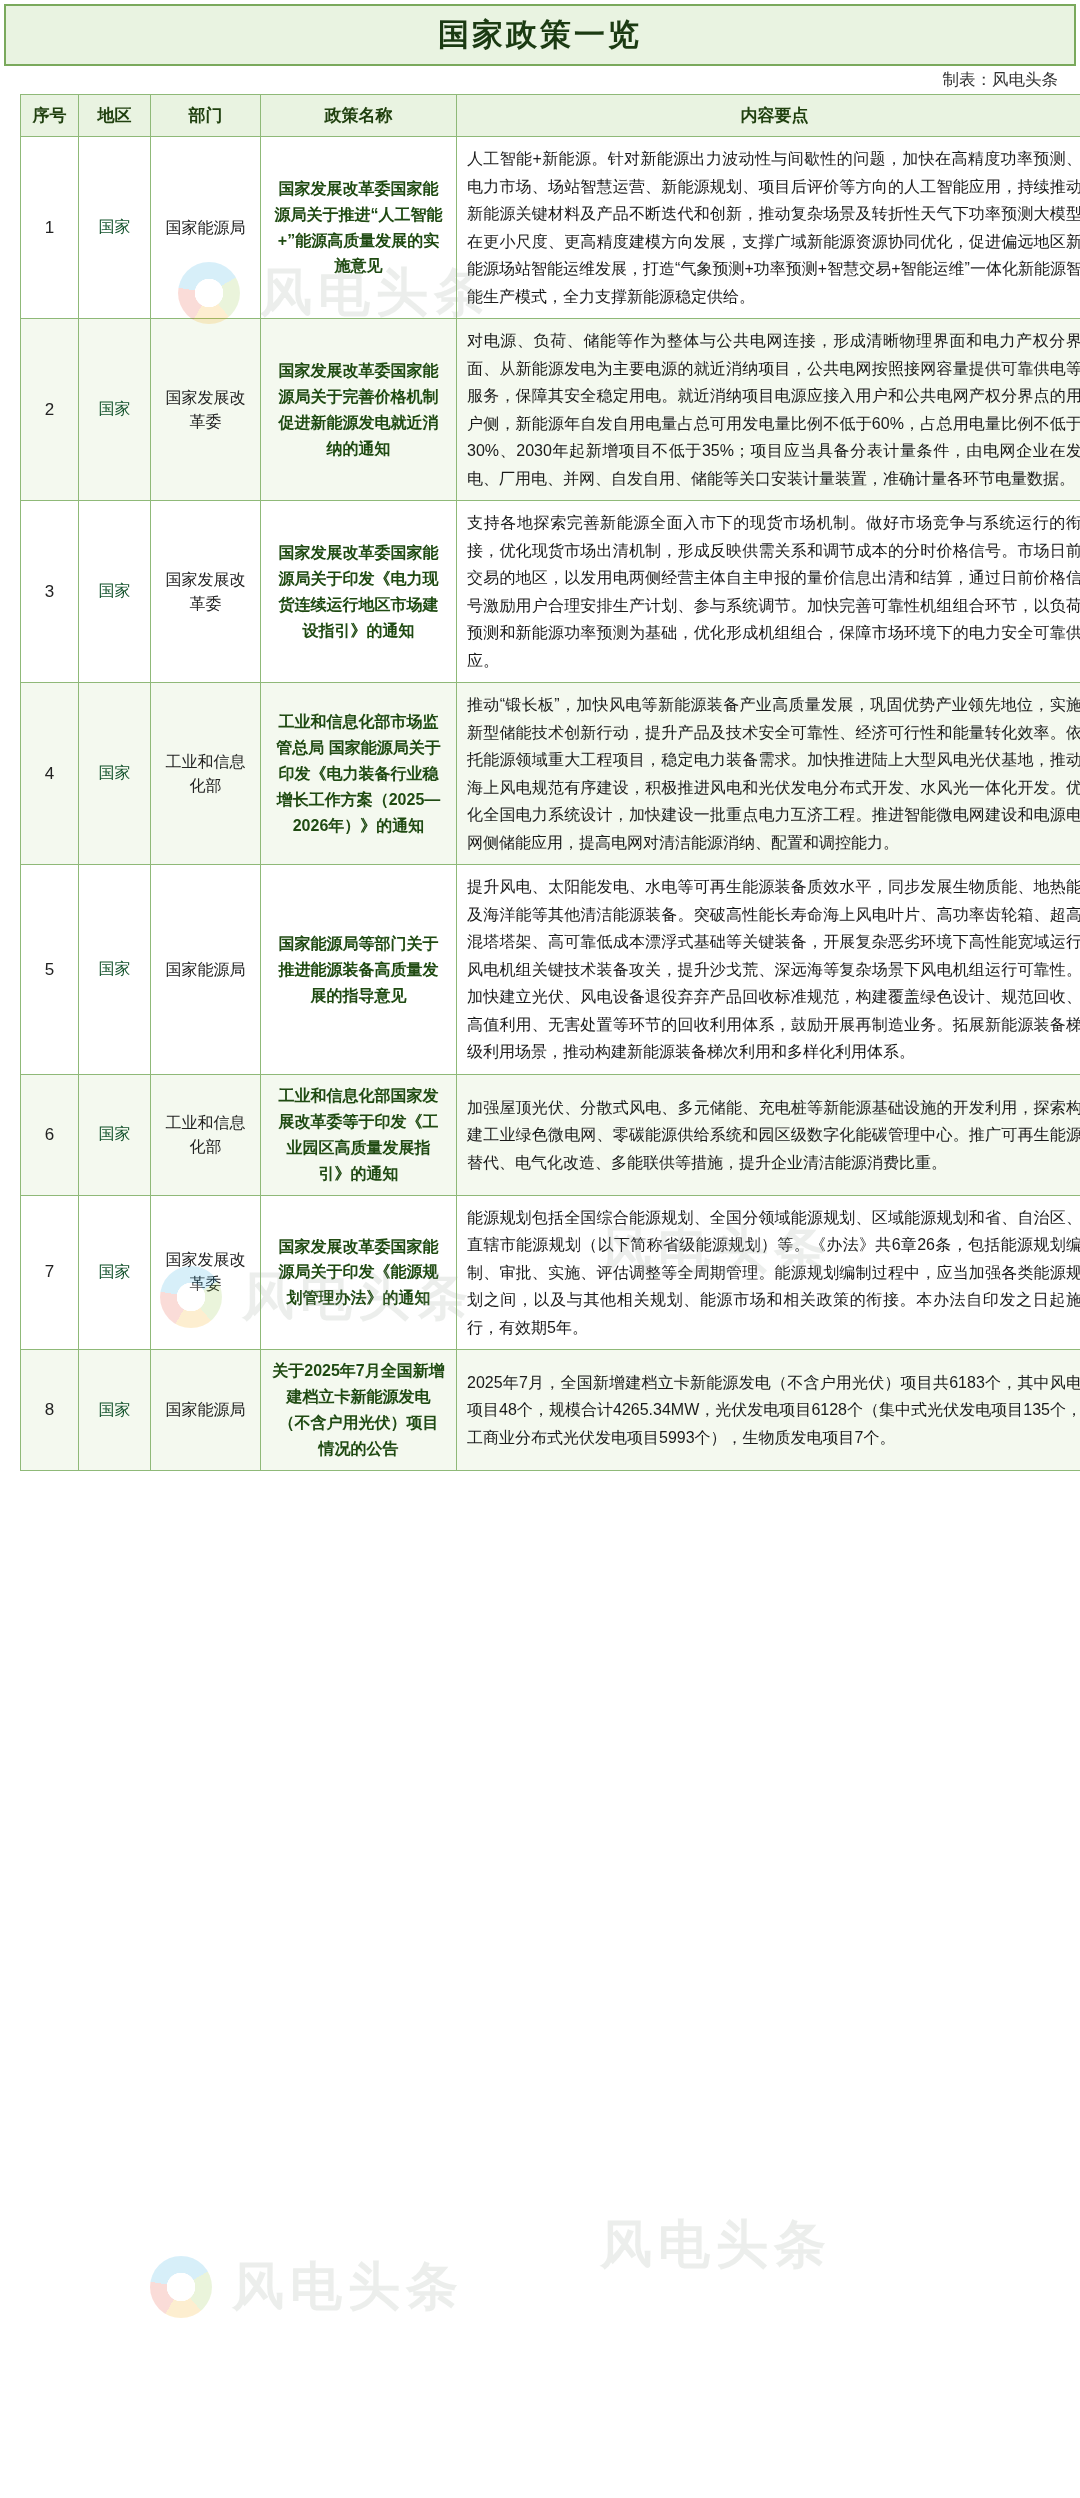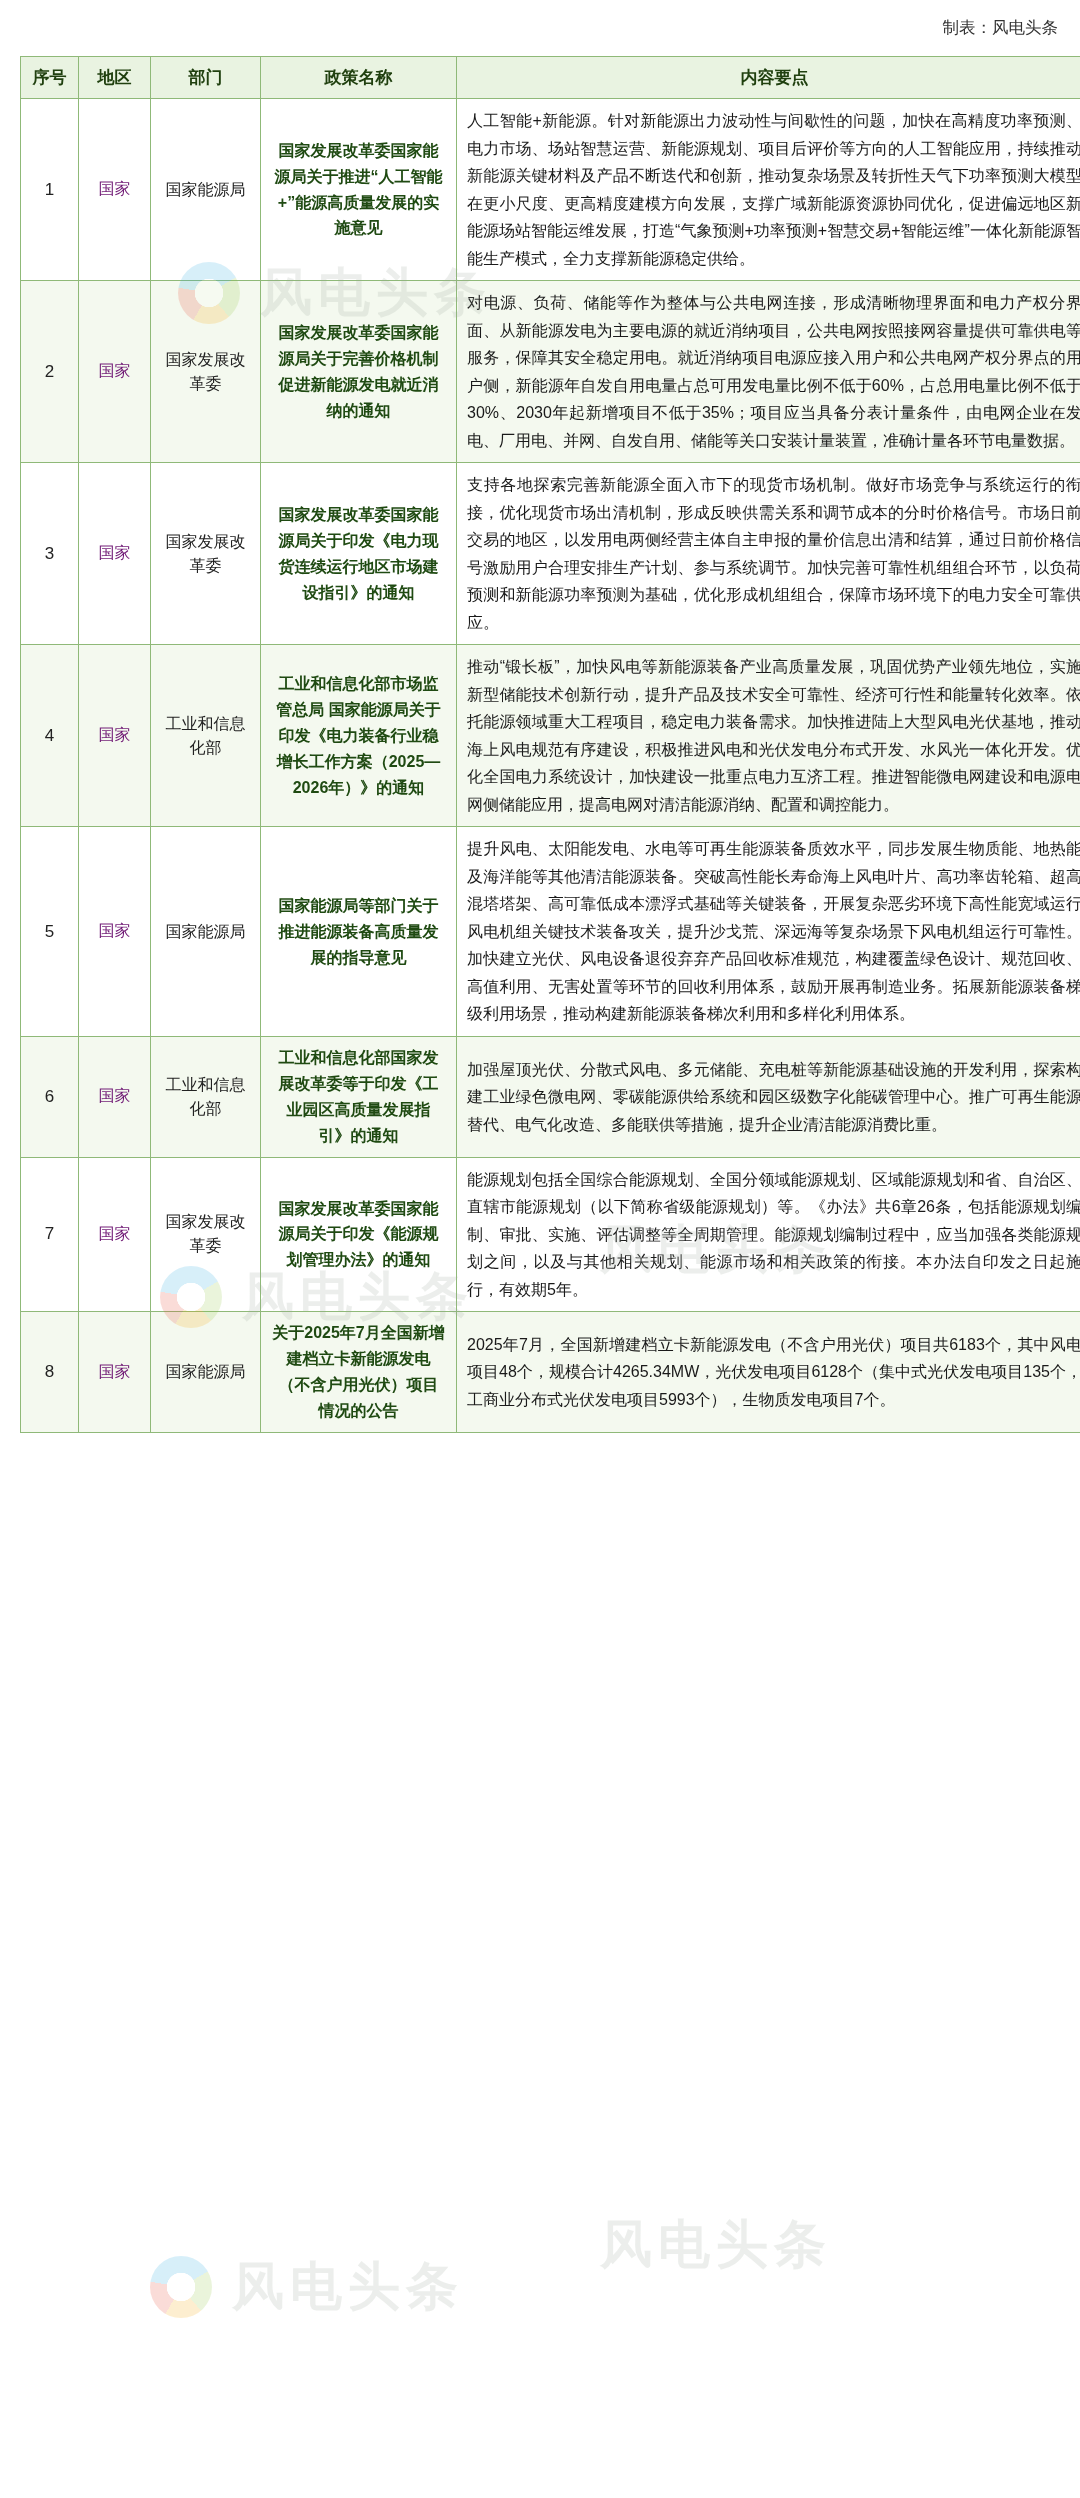--- a/index.html
+++ b/index.html
@@ -27,21 +27,21 @@
     margin: 4px 4px 0 4px;
   }
   .title-bar .title-text {
     font-size: 31px;
     font-weight: bold;
     color: #1b3a12;
     letter-spacing: 3px;
   }
   
   .credit-row {
-    height: 56px;
+    height: 28px;
     display: flex;
     align-items: center;
     justify-content: flex-end;
     padding-right: 22px;
   }
   .credit-row .credit-text {
     font-size: 16.5px;
     color: #333;
   }
   
@@ -73,21 +73,21 @@
   col.c-cont  { width: 636px; }
 
   td.col-no {
     text-align: center;
     font-size: 17px;
     color: #222;
   }
   td.col-region {
     text-align: center;
     font-size: 16px;
-    color: #701a75;
+    color: #14532d;
   }
   td.col-dept {
     text-align: center;
     font-size: 16px;
     color: #222;
     line-height: 1.5;
   }
   td.col-name {
     text-align: center;
     font-size: 16px;
@@ -159,20 +159,23 @@
   </div>
   <div class="watermark" id="wm3">
     <div class="wm-logo"></div>
     <div class="wm-text">风电头条</div>
   </div>
   <div class="watermark" id="wm5">
     <div class="wm-logo"></div>
     <div class="wm-text">风电头条</div>
   </div>
 
+  <div class="title-bar">
+    <div class="title-text">国家政策一览</div>
+  </div>
 
   <div class="credit-row">
     <div class="credit-text">制表：风电头条</div>
   </div>
 
   <table class="policy-table">
     <colgroup>
       <col class="c-no">
         <col class="c-reg">
         <col class="c-dep">

